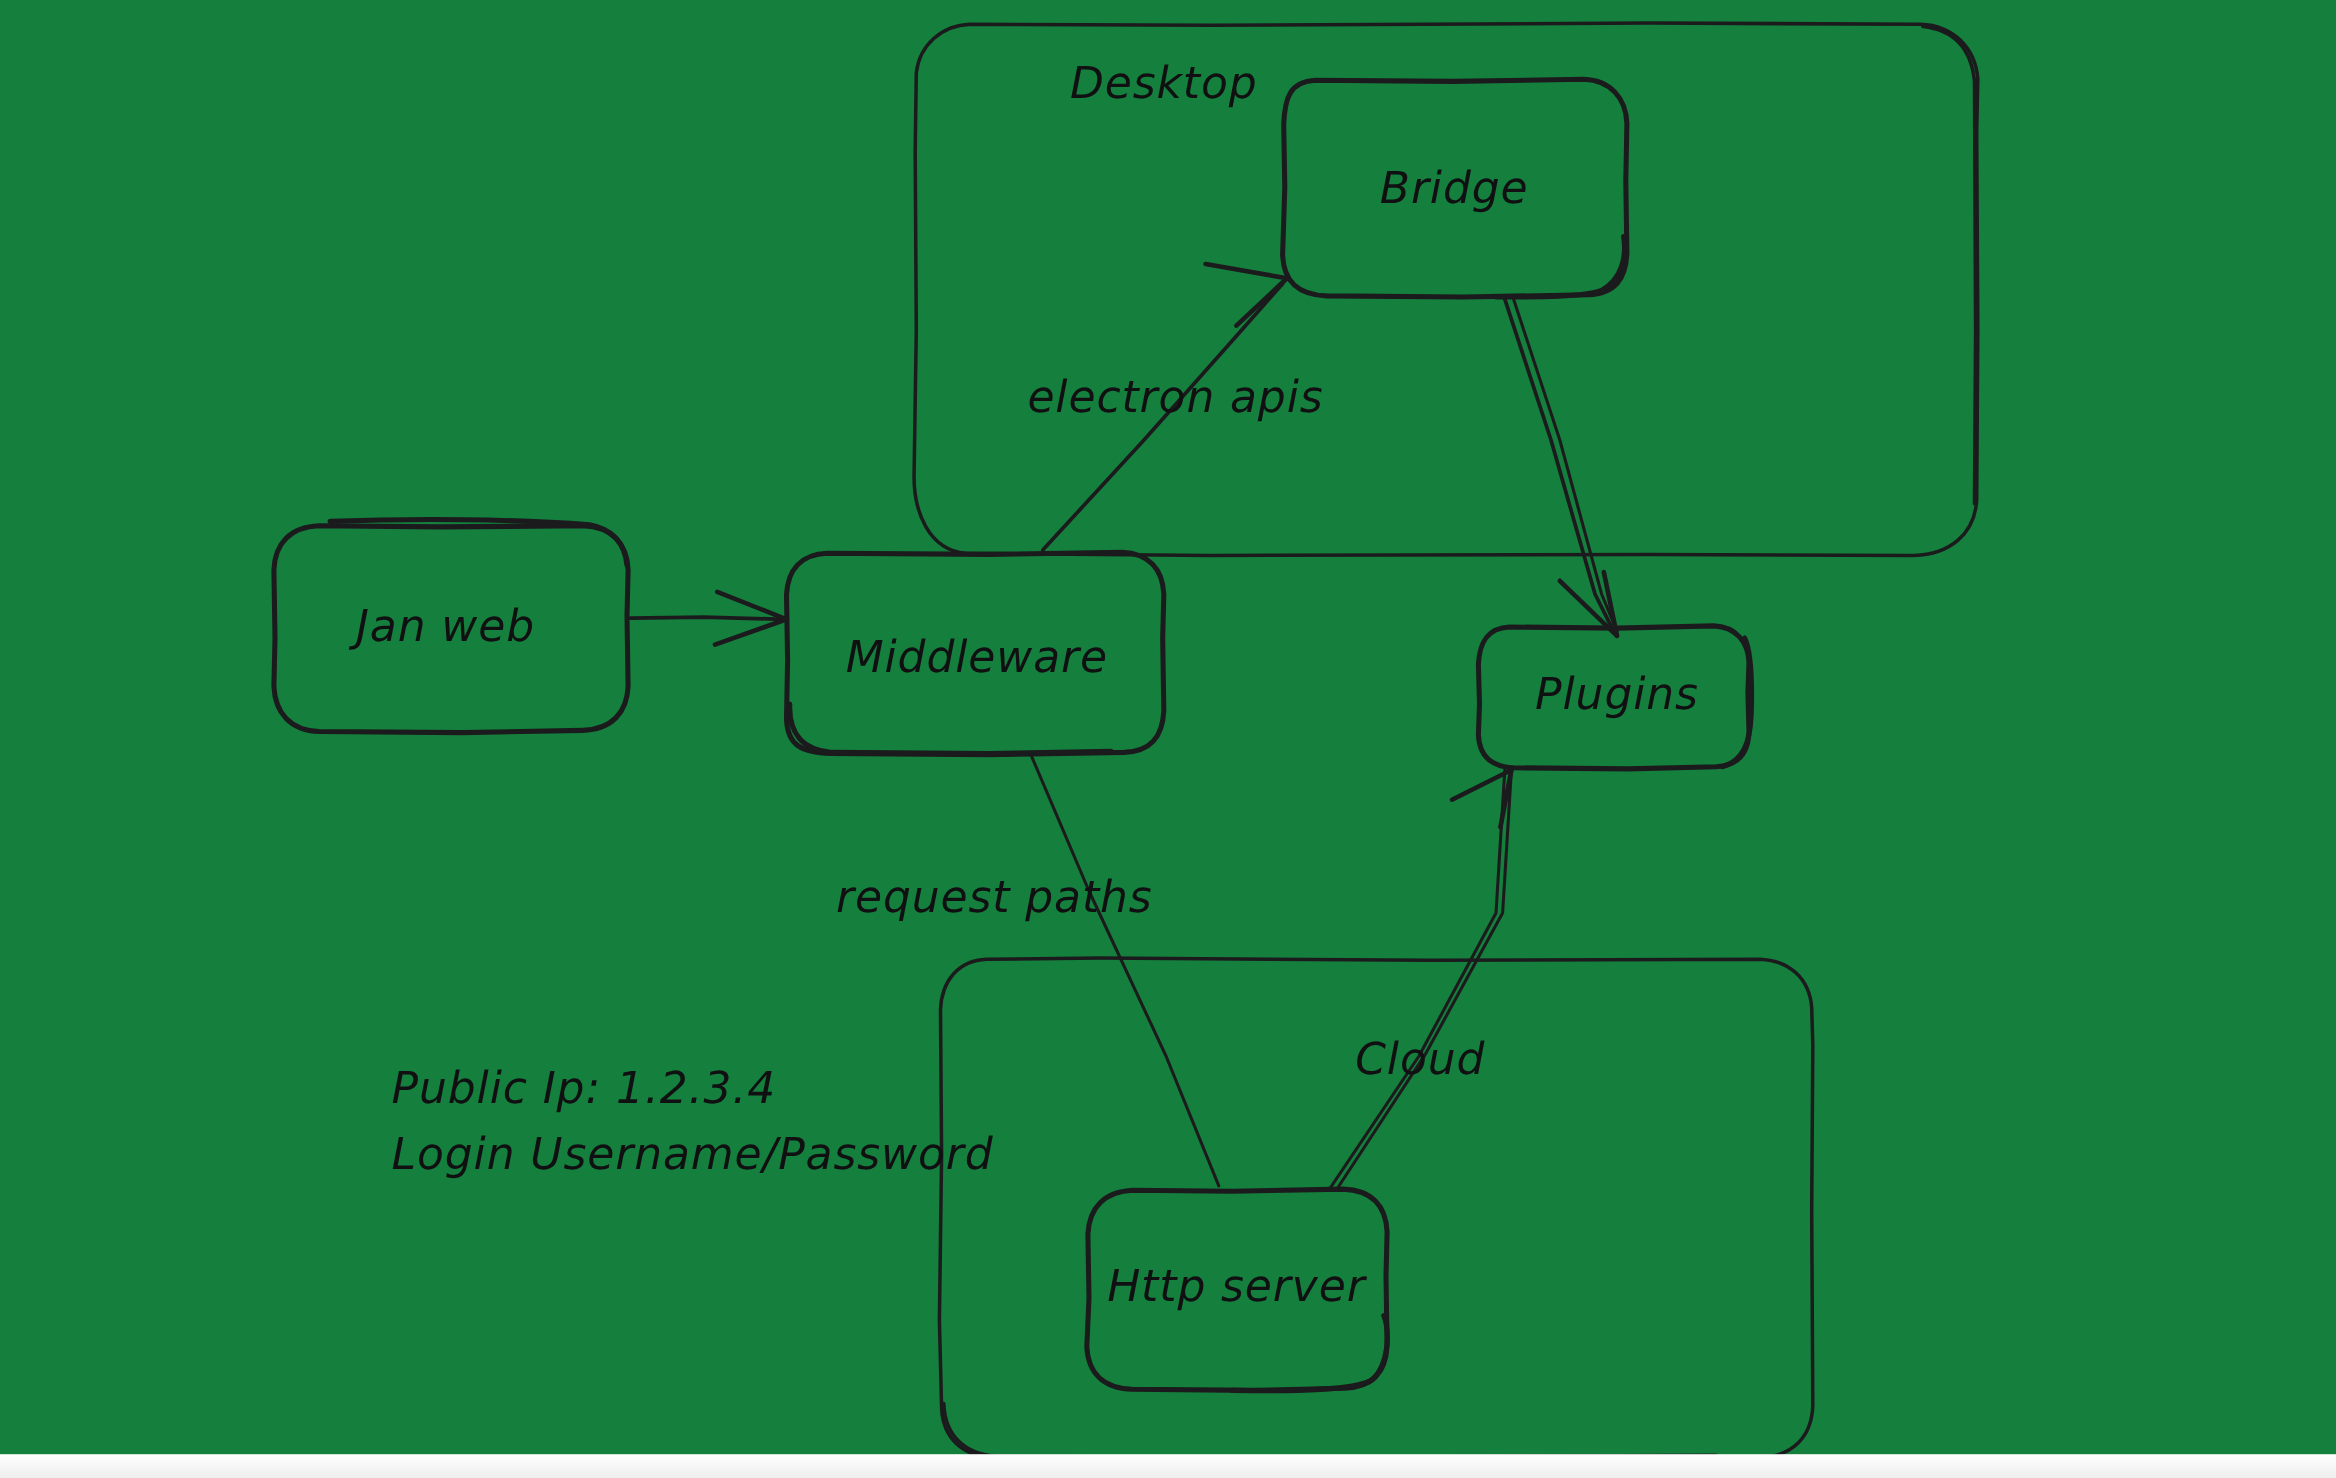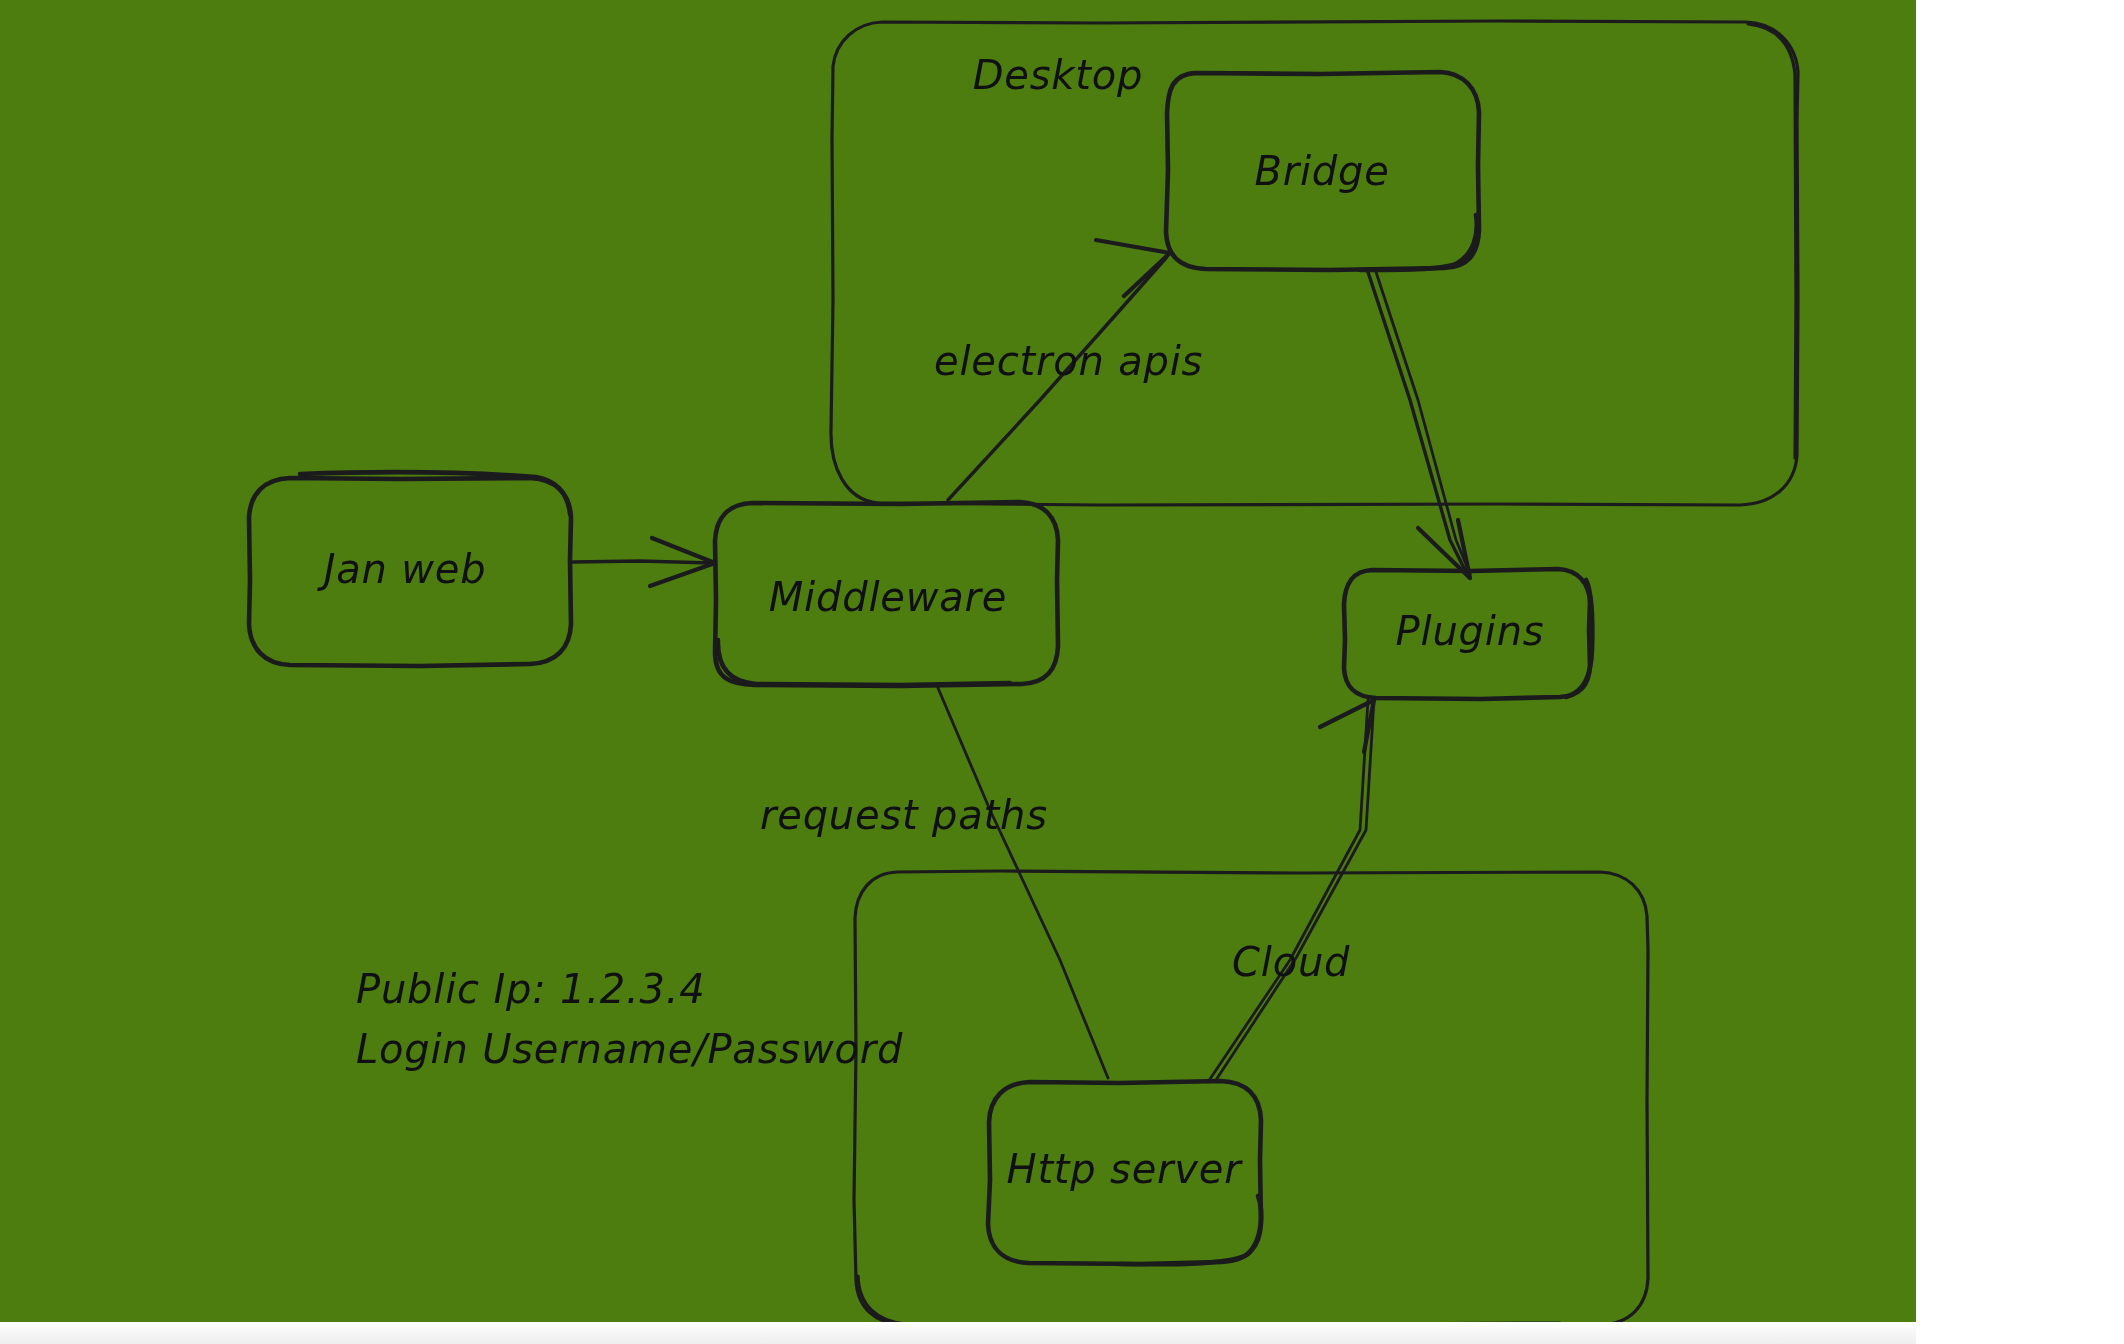--- a/index.html
+++ b/index.html
@@ -2,23 +2,23 @@
 <html><head>
 <meta charset="utf-8">
 <style>
   html, body {
     margin: 0;
     padding: 0;
     background: #ffffff;
   }
   #canvas {
     position: relative;
-    width: 1916px;
+    width: 2124px;
     height: 1344px;
-    background: #4d7c0f;
+    background: #15803d;
     overflow: hidden;
     font-family: "DejaVu Sans", sans-serif;
   }
   #diagram-svg {
     position: absolute;
     top: 0;
     left: 0;
     width: 2124px;
     height: 1344px;
   }

